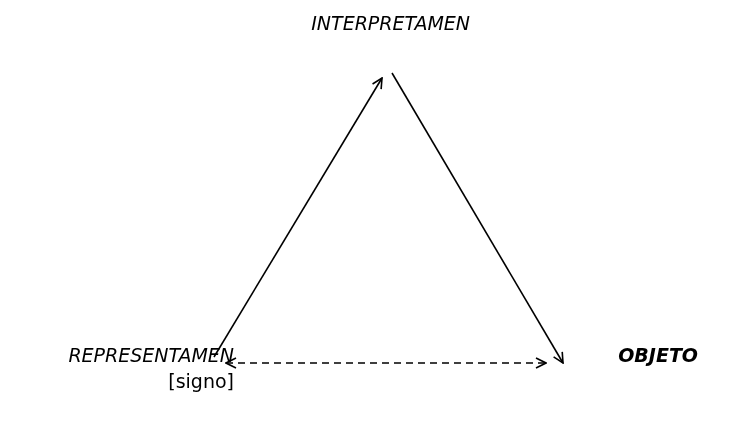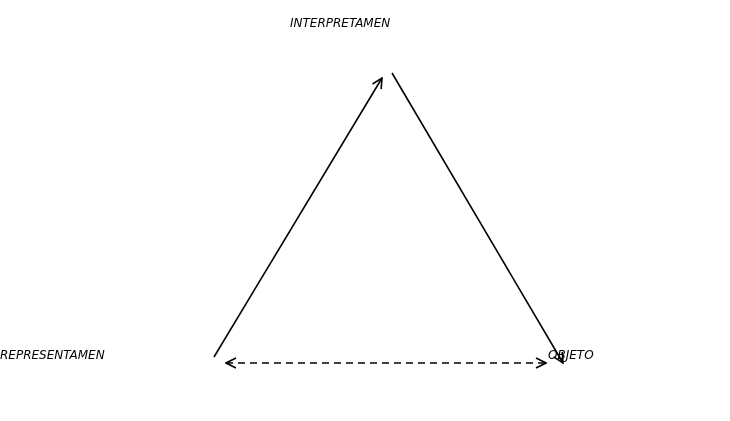--- a/index.html
+++ b/index.html
@@ -1,18 +1,18 @@
 <!DOCTYPE html>
 <html><head>
 <meta charset="utf-8">
 <style>
   html, body { margin:0; padding:0; background:#ffffff; }
   body { width:730px; height:421px; position:relative; overflow:hidden;
          font-family:"DejaVu Sans", "Liberation Sans", sans-serif; color:#000; }
-  .label { position:absolute; text-align:left; font-size:12px; line-height:26px; }
+  .label { position:absolute; text-align:right; font-size:19px; line-height:26px; }
   .label .title { font-style:italic; display:block; }
   .label .sub { display:block; }
   svg { position:absolute; left:0; top:0; }
 </style>
 </head>
 <body>
 
 <svg width="730" height="421">
   <defs>
     <marker id="arr" viewBox="0 0 12 12" refX="11" refY="6" markerWidth="12" markerHeight="12" orient="auto-start-reverse" markerUnits="userSpaceOnUse">
@@ -21,19 +21,20 @@
   </defs>
   <line x1="214" y1="357" x2="382" y2="78" stroke="#000" stroke-width="1.6" marker-end="url(#arr)"></line>
   <line x1="392" y1="73" x2="563" y2="363" stroke="#000" stroke-width="1.6" marker-end="url(#arr)"></line>
   <line x1="226" y1="363" x2="546" y2="363" stroke="#000" stroke-width="1.6" stroke-dasharray="7,5" marker-start="url(#arr)" marker-end="url(#arr)"></line>
 </svg>
 
 <div class="label" style="left:290px; top:10px; width:180px;">
   <span class="title">INTERPRETAMEN</span>
 </div>
 
-<div class="label" style="left:0px; top:342px; width:210px;">
+<div class="label" style="left:0px; top:342px; width:210px;padding-left:24px;">
   <span class="title">REPRESENTAMEN</span>
+  <span class="sub">[signo]</span>
 </div>
 
-<div class="label" style="left:548px; top:342px; width:150px;">
+<div class="label" style="left:548px; top:342px; width:150px;font-weight:bold;">
   <span class="title">OBJETO</span>
 </div>
 
 </body></html>

